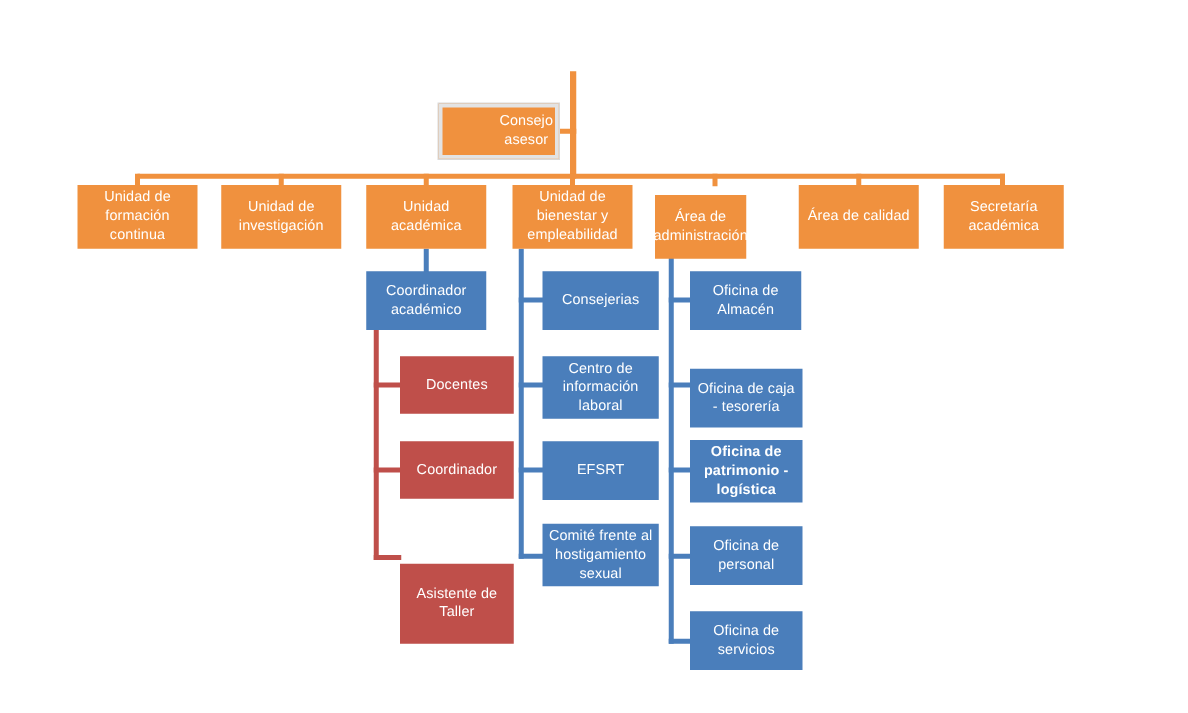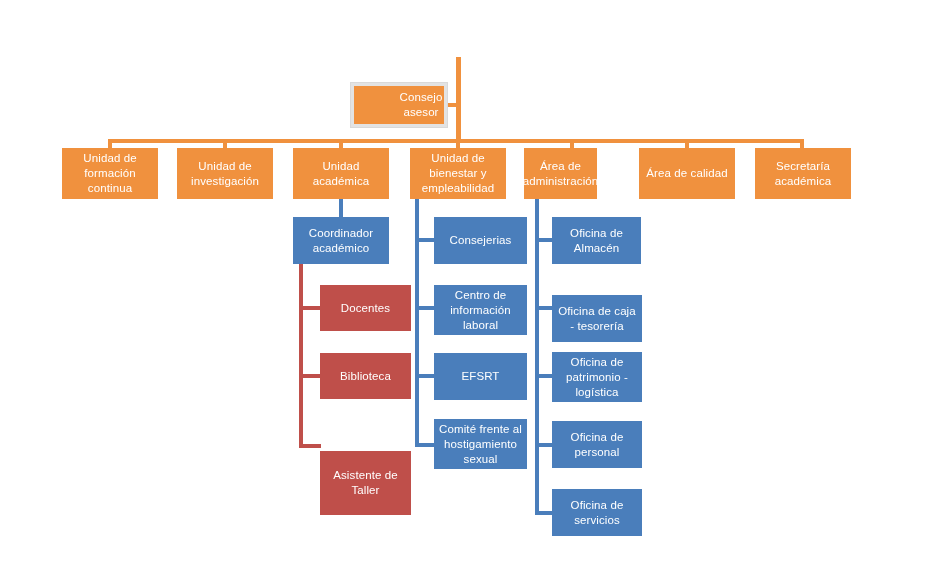--- a/index.html
+++ b/index.html
@@ -100,42 +100,42 @@
   </div>
 
   <div class="node node-orange" style="left:293px; top:148px; width:96px; height:51px;">
     <span>Unidad académica</span>
   </div>
 
   <div class="node node-orange" style="left:410px; top:148px; width:96px; height:51px;">
     <span>Unidad de bienestar y empleabilidad</span>
   </div>
 
-  <div class="node node-orange" style="left:524px; top:148px; width:73px; height:51px;">
+  <div class="node node-orange" style="left:524px; top:156px; width:73px; height:51px;">
     <span>Área de administración</span>
   </div>
 
   <div class="node node-orange" style="left:639px; top:148px; width:96px; height:51px;">
     <span>Área de calidad</span>
   </div>
 
   <div class="node node-orange" style="left:755px; top:148px; width:96px; height:51px;">
     <span>Secretaría académica</span>
   </div>
 
   <div class="node node-blue" style="left:293px; top:217px; width:96px; height:47px;">
     <span>Coordinador académico</span>
   </div>
 
   <div class="node node-red" style="left:320px; top:285px; width:91px; height:46px;">
     <span>Docentes</span>
   </div>
 
   <div class="node node-red" style="left:320px; top:353px; width:91px; height:46px;">
-    <span>Biblioteca</span>
+    <span>Coordinador</span>
   </div>
 
   <div class="node node-red" style="left:320px; top:423px; width:91px; height:64px;margin-top:28px;">
     <span>Asistente de Taller</span>
   </div>
 
   <div class="node node-blue" style="left:434px; top:217px; width:93px; height:47px;">
     <span>Consejerias</span>
   </div>
 
@@ -152,21 +152,21 @@
   </div>
 
   <div class="node node-blue" style="left:552px; top:217px; width:89px; height:47px;">
     <span>Oficina de Almacén</span>
   </div>
 
   <div class="node node-blue" style="left:552px; top:295px; width:90px; height:47px;">
     <span>Oficina de caja - tesorería</span>
   </div>
 
-  <div class="node node-blue" style="left:552px; top:352px; width:90px; height:50px;">
+  <div class="node node-blue" style="left:552px; top:352px; width:90px; height:50px;font-weight:bold;">
     <span>Oficina de patrimonio - logística</span>
   </div>
 
   <div class="node node-blue" style="left:552px; top:421px; width:90px; height:47px;">
     <span>Oficina de personal</span>
   </div>
 
   <div class="node node-blue" style="left:552px; top:489px; width:90px; height:47px;">
     <span>Oficina de servicios</span>
   </div>

